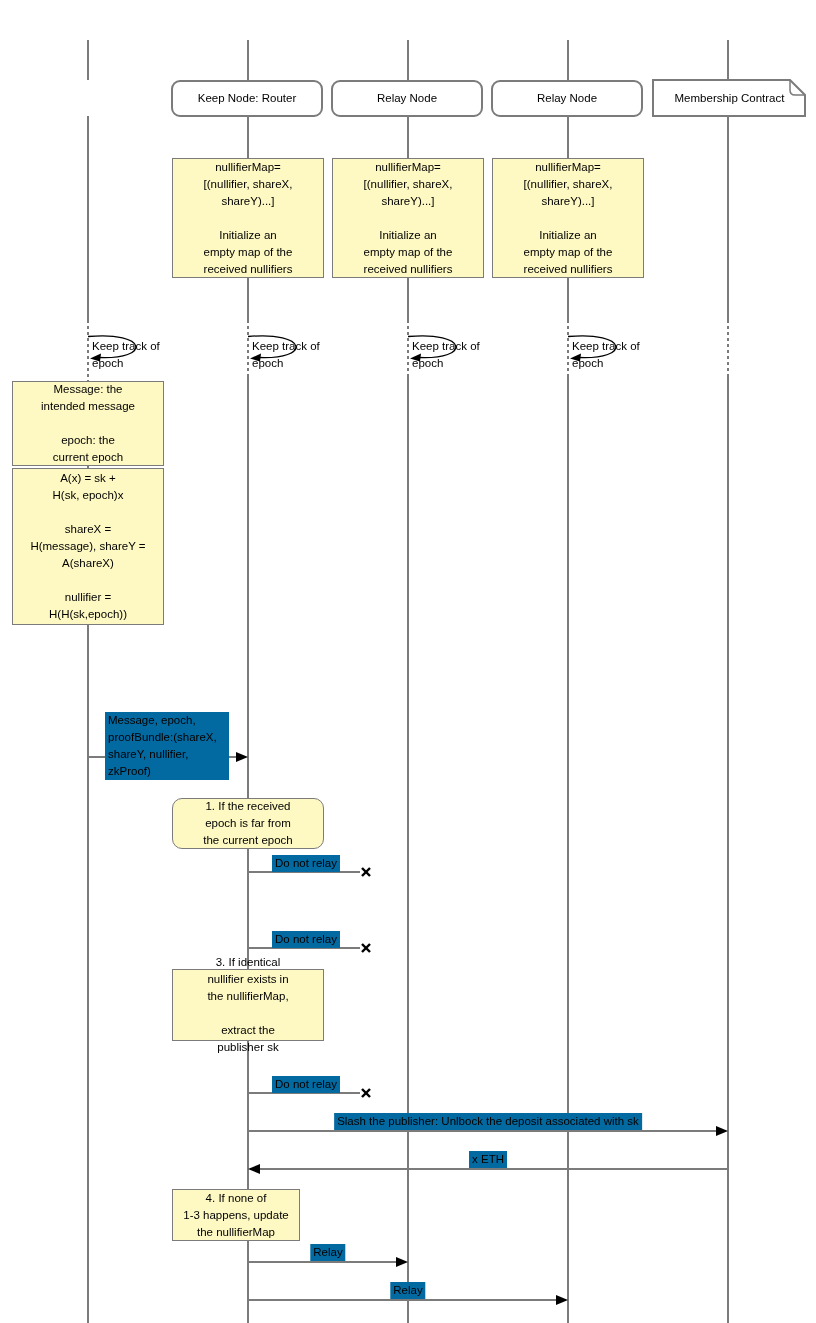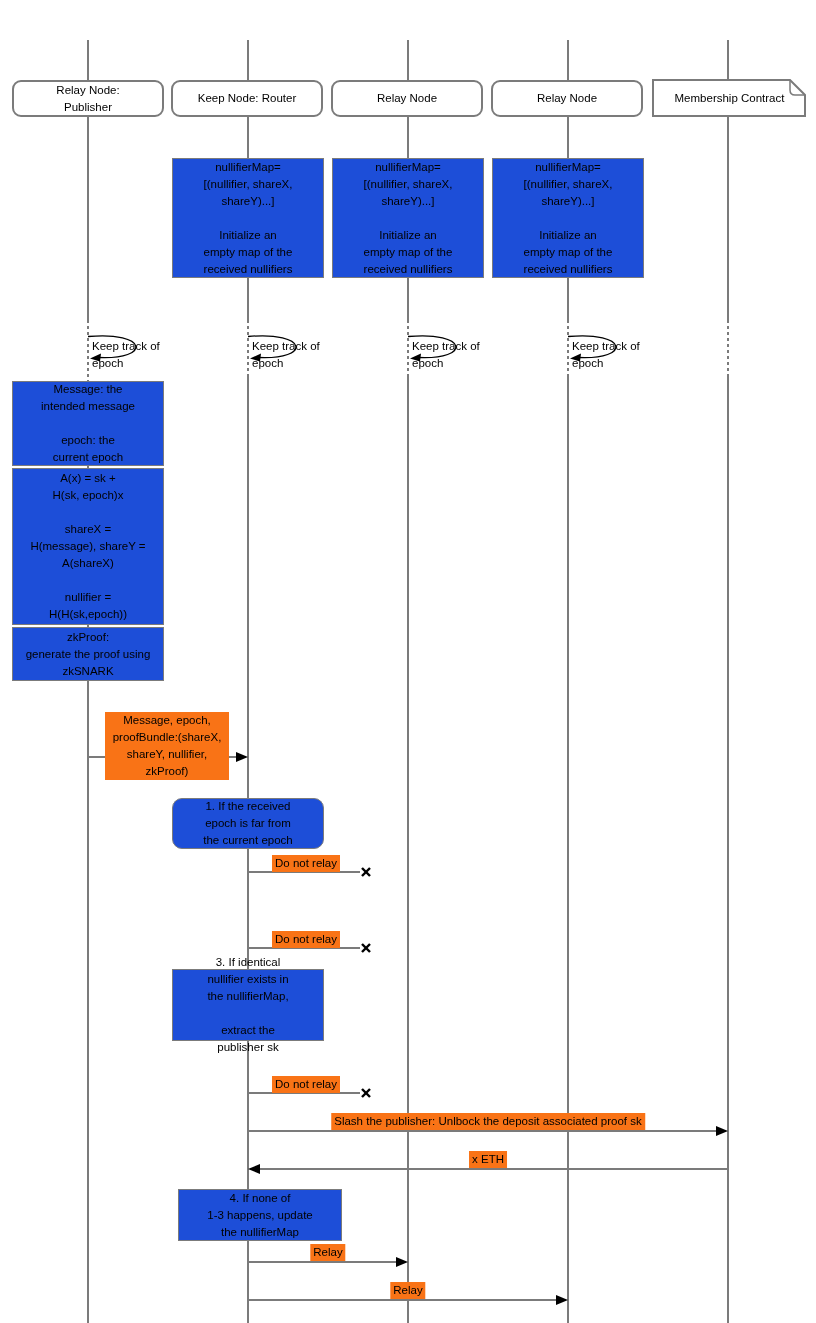--- a/index.html
+++ b/index.html
@@ -12,27 +12,27 @@
   .lifeline.dotted{
     background:repeating-linear-gradient(to bottom,#7b7b7b 0 3px,transparent 3px 6px);
   }
   .pbox{
     position:absolute;box-sizing:border-box;width:152px;height:37px;
     background:#fff;border:2px solid #7b7b7b;border-radius:9px;
     display:flex;align-items:center;justify-content:center;text-align:center;
     white-space:pre-line;z-index:2;
   }
   .note{
-    position:absolute;box-sizing:border-box;background:#1d4ed8;border:1.5px solid #7b7b7b;
+    position:absolute;box-sizing:border-box;background:#fef9c3;border:1.5px solid #7b7b7b;
     display:flex;align-items:center;justify-content:center;text-align:center;
     white-space:pre-line;z-index:2;
   }
   .msg-label{
-    position:absolute;transform:translateX(-50%);background:#f97316;padding:0 3px;
-    text-align:center;white-space:pre-line;z-index:3;
+    position:absolute;transform:translateX(-50%);background:#0369a1;padding:0 3px;
+    text-align:left;white-space:pre-line;z-index:3;
   }
   .loop-label{
     position:absolute;text-align:left;white-space:pre-line;z-index:3;margin-top:36px;
   }
   svg.overlay{position:absolute;left:0;top:0;z-index:1;pointer-events:none;}
   .mc-shape{position:absolute;z-index:2;}
   .mc-label{
     position:absolute;z-index:3;display:flex;align-items:center;justify-content:center;
     text-align:center;
   }
@@ -125,24 +125,20 @@
     <g>
       <line x1="248" y1="1262" x2="399" y2="1262" stroke="#7b7b7b" stroke-width="2"></line>
       <polygon points="408,1262 396,1257 396,1267" fill="#000"></polygon>
     </g>
     <g>
       <line x1="248" y1="1300" x2="559" y2="1300" stroke="#7b7b7b" stroke-width="2"></line>
       <polygon points="568,1300 556,1295 556,1305" fill="#000"></polygon>
     </g>
   </svg>
 
-  <div class="pbox" style="left:12px;top:80px;">
-    <span>Relay Node:
-Publisher</span>
-  </div>
   <div class="pbox" style="left:171px;top:80px;">
     <span>Keep Node: Router</span>
   </div>
   <div class="pbox" style="left:331px;top:80px;">
     <span>Relay Node</span>
   </div>
   <div class="pbox" style="left:491px;top:80px;">
     <span>Relay Node</span>
   </div>
 
@@ -202,25 +198,20 @@
 nullifier =
 H(H(sk,epoch))</span>
   </div>
   <div class="note" style="left:12px;top:381px;width:152px;height:85px;">
     <span>Message: the
 intended message
 
 epoch: the
 current epoch</span>
   </div>
-  <div class="note" style="left:12px;top:627px;width:152px;height:54px;">
-    <span>zkProof:
-generate the proof using
-zkSNARK</span>
-  </div>
 
   <div class="msg-label" style="left:167px;top:712px;width:118px;">Message, epoch,
 proofBundle:(shareX,
 shareY, nullifier,
 zkProof)</div>
 
   <div class="note" style="left:172px;top:798px;width:152px;height:51px;border-radius:10px;">
     <span>1. If the received
 epoch is far from
 the current epoch</span>
@@ -232,24 +223,24 @@
   <div class="note" style="left:172px;top:969px;width:152px;height:72px;">
     <span>3. If identical
 nullifier exists in
 the nullifierMap,
 
 extract the
 publisher sk</span>
   </div>
   <div class="msg-label" style="left:306px;top:1076px;">Do not relay</div>
 
-  <div class="msg-label" style="left:488px;top:1113px;white-space:nowrap;">Slash the publisher: Unlbock the deposit associated proof sk</div>
+  <div class="msg-label" style="left:488px;top:1113px;white-space:nowrap;">Slash the publisher: Unlbock the deposit associated with sk</div>
   <div class="msg-label" style="left:488px;top:1151px;">x ETH</div>
 
-  <div class="note" style="left:178px;top:1189px;width:164px;height:52px;">
+  <div class="note" style="left:172px;top:1189px;width:128px;height:52px;">
     <span>4. If none of
 1-3 happens, update
 the nullifierMap</span>
   </div>
   <div class="msg-label" style="left:328px;top:1244px;">Relay</div>
   <div class="msg-label" style="left:408px;top:1282px;">Relay</div>
 
 </div>
 
 </body></html>

